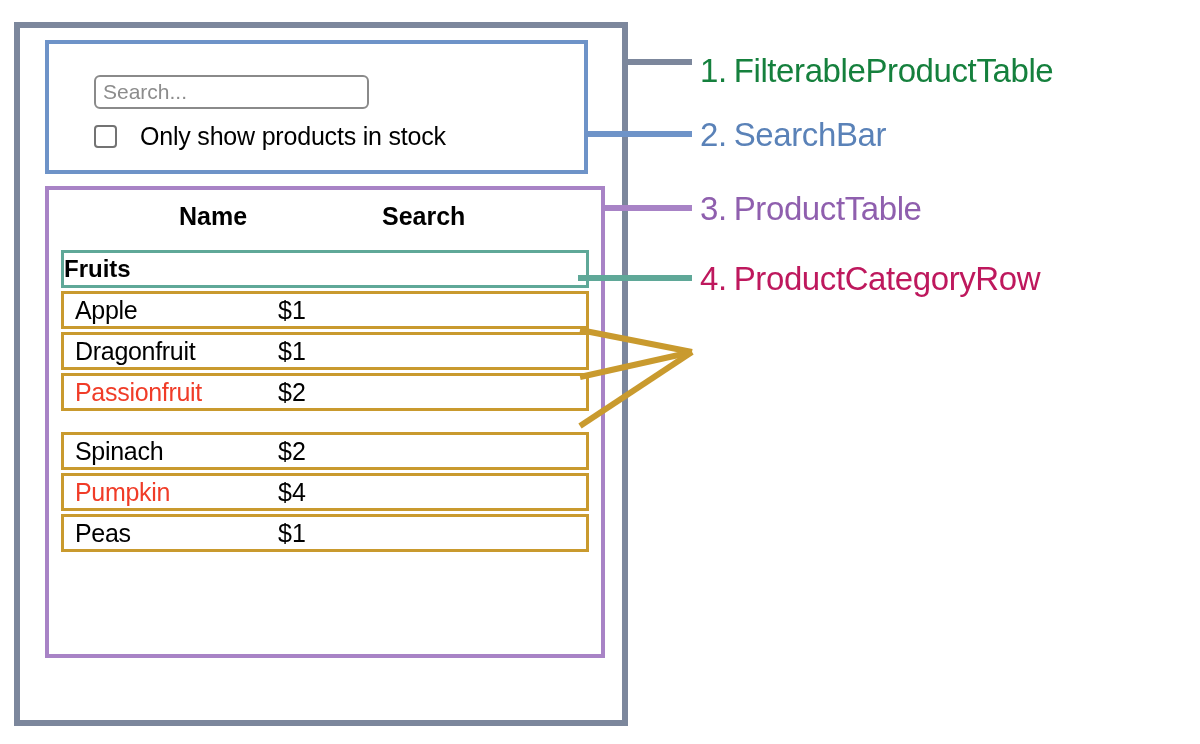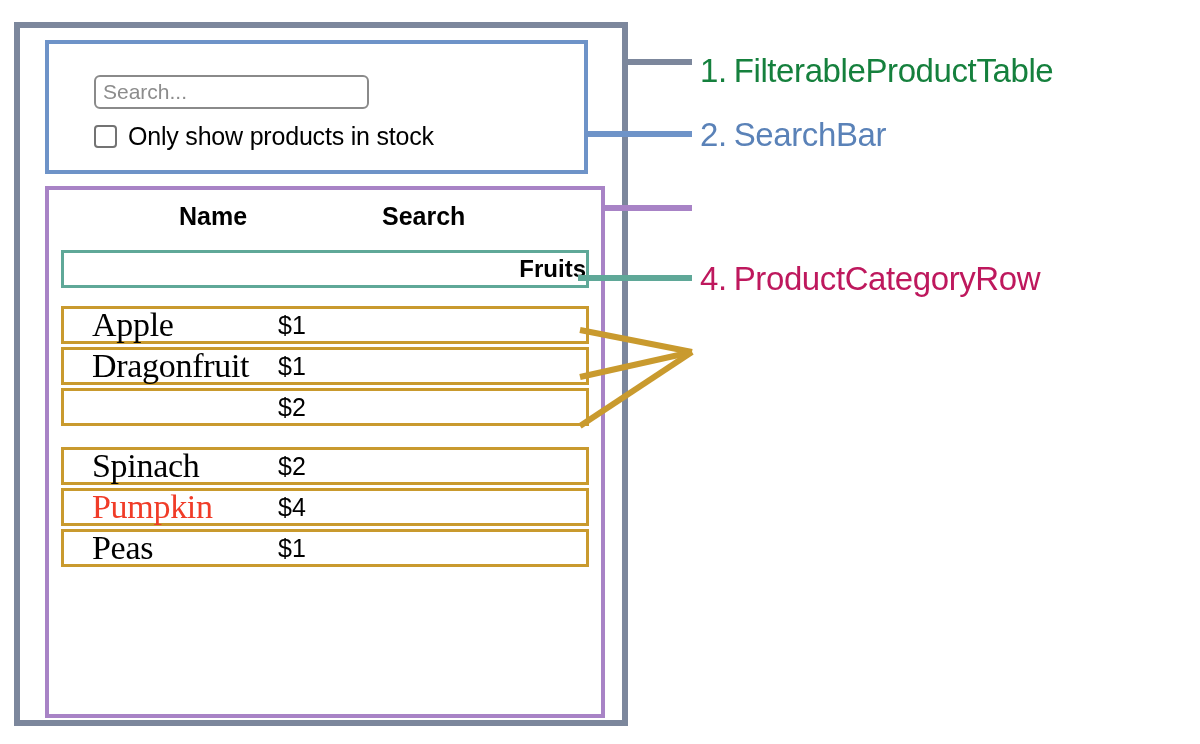--- a/index.html
+++ b/index.html
@@ -65,21 +65,21 @@
     outline: none;
   }
   .search-input::placeholder { color: #8c8c8c; opacity: 1; }
 
   .check-row {
     position: absolute;
     left: 45px;
     top: 78px;
     display: flex;
     align-items: center;
-    gap: 11px;
+    gap: 23px;
   }
   .checkbox-box {
     width: 23px;
     height: 23px;
     box-sizing: border-box;
     border: 2px solid #737373;
     border-radius: 4px;
     background: #ffffff;
     flex: 0 0 auto;
   }
@@ -89,21 +89,21 @@
     white-space: nowrap;
     letter-spacing: -0.2px;
   }
 
   
   .frame-table {
     position: absolute;
     left: 45px;
     top: 186px;
     width: 560px;
-    height: 532px;
+    height: 472px;
     border: 4px solid #a883c6;
     box-sizing: border-box;
     background: #ffffff;
     z-index: 5;
   }
 
   .col-head {
     position: absolute;
     top: 12px;
     font-size: 25px;
@@ -125,40 +125,39 @@
     position: relative;
     box-sizing: border-box;
     height: 38px;
     background: #ffffff;
     display: flex;
     align-items: center;
   }
 
   .row.category {
     border: 3px solid #5fa898;
-    justify-content: flex-end;
-    margin-bottom: 18px;
+    justify-content: flex-start;
+    margin-bottom: 3px;
   }
   .row.category .cat-label {
     font-size: 24px;
     font-weight: bold;
     color: #000000;
   }
 
   .row.product {
     border: 3px solid #c99a2e;
     margin-bottom: 3px;
   }
   .row.product .cell-name {
     position: absolute;
-    left: 28px;
-    font-size: 34px;
+    left: 11px;
+    font-size: 25px;
     color: #000000;
     letter-spacing: -0.3px;
-    font-family: Liberation Serif, serif;
   }
   .row.product .cell-name.oos { color: #f03c28; }
   .row.product .cell-price {
     position: absolute;
     left: 214px;
     font-size: 25px;
     color: #000000;
   }
 
   .group-gap { height: 18px; }
@@ -212,20 +211,21 @@
         <span class="cell-name">Apple</span>
         <span class="cell-price">$1</span>
       </div>
 
       <div class="row product">
         <span class="cell-name">Dragonfruit</span>
         <span class="cell-price">$1</span>
       </div>
 
       <div class="row product">
+        <span class="cell-name oos">Passionfruit</span>
         <span class="cell-price">$2</span>
       </div>
 
       <div class="group-gap"></div>
 
 
       <div class="row product">
         <span class="cell-name">Spinach</span>
         <span class="cell-price">$2</span>
       </div>
@@ -259,19 +259,22 @@
   </svg>
 
   <div class="legend-item" style="left:700px; top:52px; color:#15803d;">
     <span class="legend-num">1.</span><span>FilterableProductTable</span>
   </div>
 
   <div class="legend-item" style="left:700px; top:116px; color:#5a82b8;">
     <span class="legend-num">2.</span><span>SearchBar</span>
   </div>
 
+  <div class="legend-item" style="left:700px; top:190px; color:#8f5fae;">
+    <span class="legend-num">3.</span><span>ProductTable</span>
+  </div>
 
   <div class="legend-item" style="left:700px; top:260px; color:#be185d;">
     <span class="legend-num">4.</span><span>ProductCategoryRow</span>
   </div>
 
 
 </div>
 
 </body></html>

